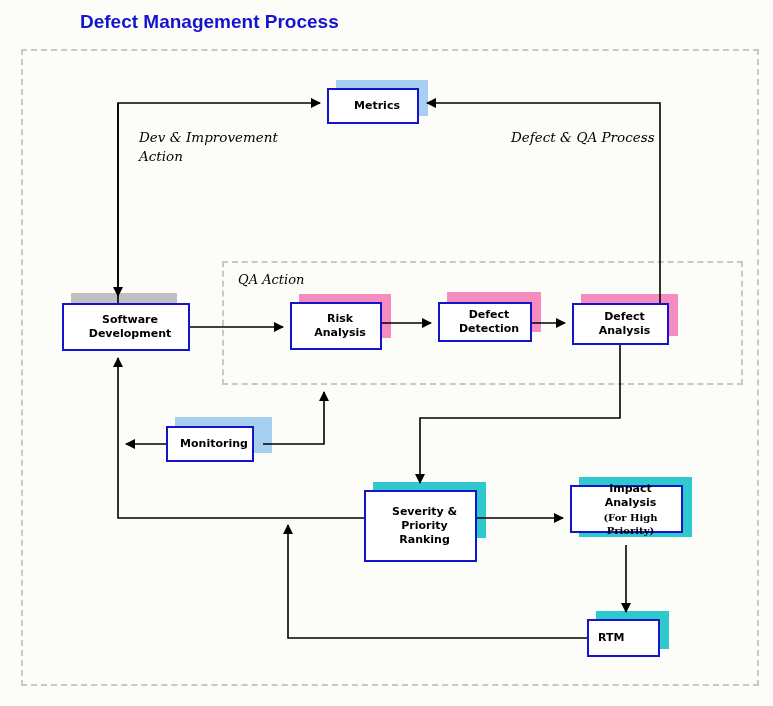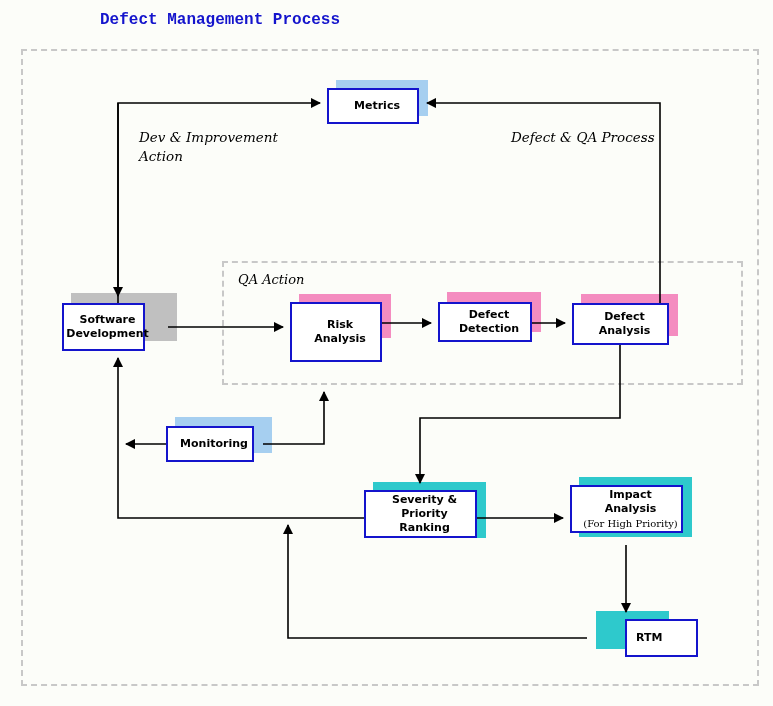--- a/index.html
+++ b/index.html
@@ -10,24 +10,24 @@
   #canvas {
     position: relative;
     width: 773px;
     height: 706px;
     background: #fcfdf9;
     overflow: hidden;
     font-family: "DejaVu Sans", sans-serif;
   }
   #page-title {
     position: absolute;
-    left: 100px;
+    left: 80px;
     top: 11px;
-    font-family: Liberation Mono, monospace;
-    font-size: 16px;
+    font-family: Liberation Sans, sans-serif;
+    font-size: 19px;
     font-weight: bold;
     color: #1414cc;
     letter-spacing: 0px;
     white-space: nowrap;
   }
   .dashed-region {
     position: absolute;
     border: 2px dashed #c8c8c8;
     box-sizing: border-box;
   }
@@ -70,62 +70,62 @@
     font-weight: bold;
     color: #000000;
     text-align: center;
     line-height: 14px;
     z-index: 5;
     padding-left: 8px;
   }
   .node .sub {
     font-family: "DejaVu Serif", serif;
     font-size: 10px;
-    font-weight: normal;
+    font-weight: bold;
     font-style: normal;
     line-height: 13px;
     margin-top: 1px;
   }
   .shadow {
     position: absolute;
     z-index: 2;
   }
   .shadow.gray { background: #c0c0c0; }
   .shadow.blue { background: #a6cff0; }
   .shadow.pink { background: #f48cc0; }
   .shadow.teal { background: #2ec9cc; }
 
   
   #node-metrics      { left: 327px; top: 88px;  width: 92px;  height: 36px; }
   #shadow-metrics    { left: 336px; top: 80px;  width: 92px;  height: 36px; }
 
-  #node-software     { left: 62px;  top: 303px; width: 83px; height: 48px; }
+  #node-software     { left: 62px;  top: 303px; width: 128px; height: 48px; }
   #shadow-software   { left: 71px;  top: 293px; width: 106px; height: 48px; }
 
-  #node-risk         { left: 290px; top: 302px; width: 92px;  height: 60px; }
+  #node-risk         { left: 290px; top: 302px; width: 92px;  height: 48px; }
   #shadow-risk       { left: 299px; top: 294px; width: 92px;  height: 44px; }
 
   #node-detection    { left: 438px; top: 302px; width: 94px;  height: 40px; }
   #shadow-detection  { left: 447px; top: 292px; width: 94px;  height: 40px; }
 
   #node-defect       { left: 572px; top: 303px; width: 97px;  height: 42px; }
   #shadow-defect     { left: 581px; top: 294px; width: 97px;  height: 42px; }
 
   #node-monitoring   { left: 166px; top: 426px; width: 88px;  height: 36px; }
   #shadow-monitoring { left: 175px; top: 417px; width: 97px;  height: 36px; }
 
-  #node-severity     { left: 364px; top: 490px; width: 113px; height: 48px; }
+  #node-severity     { left: 364px; top: 490px; width: 113px; height: 72px; }
   #shadow-severity   { left: 373px; top: 482px; width: 113px; height: 56px; }
 
   #node-impact       { left: 570px; top: 485px; width: 113px; height: 48px; }
   #shadow-impact     { left: 579px; top: 477px; width: 113px; height: 60px; }
 
   #node-rtm          { left: 587px; top: 619px; width: 73px;  height: 38px;
                        align-items: flex-start; justify-content: center;
-                       padding-left: 9px; margin-left: 38px; }
+                       padding-left: 9px; }
   #shadow-rtm        { left: 596px; top: 611px; width: 73px;  height: 38px; }
 
   #wires {
     position: absolute;
     left: 0; top: 0;
     width: 773px; height: 706px;
     z-index: 4;
     pointer-events: none;
   }
 </style>

